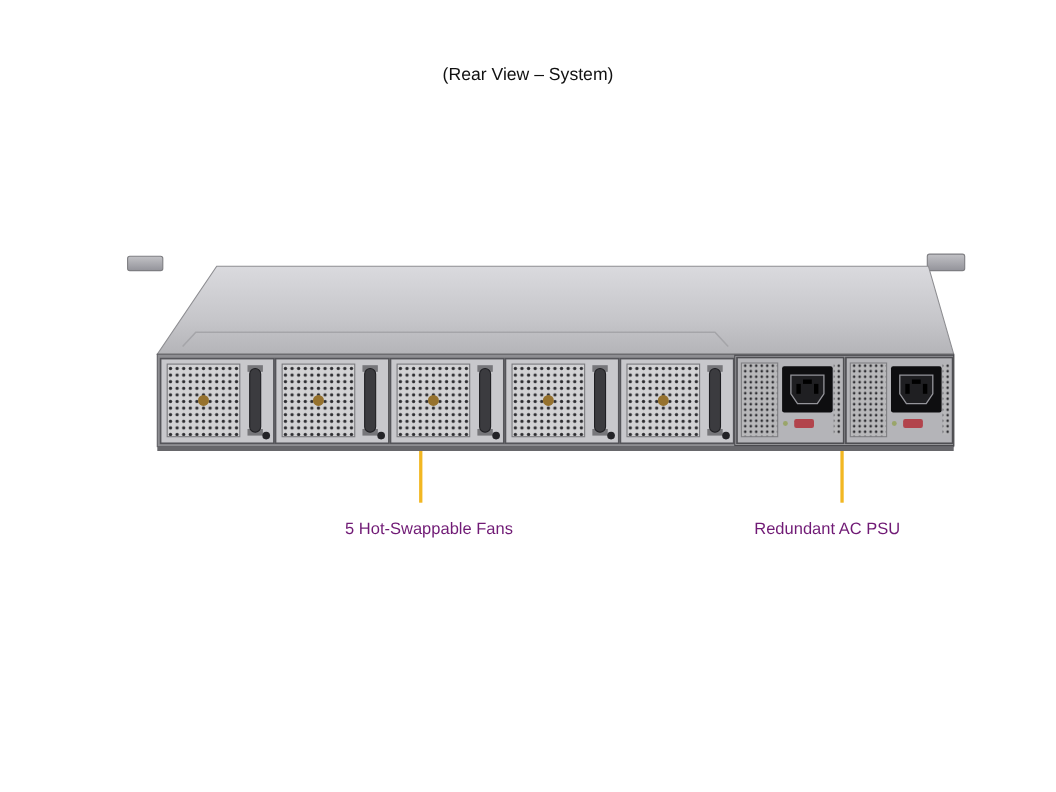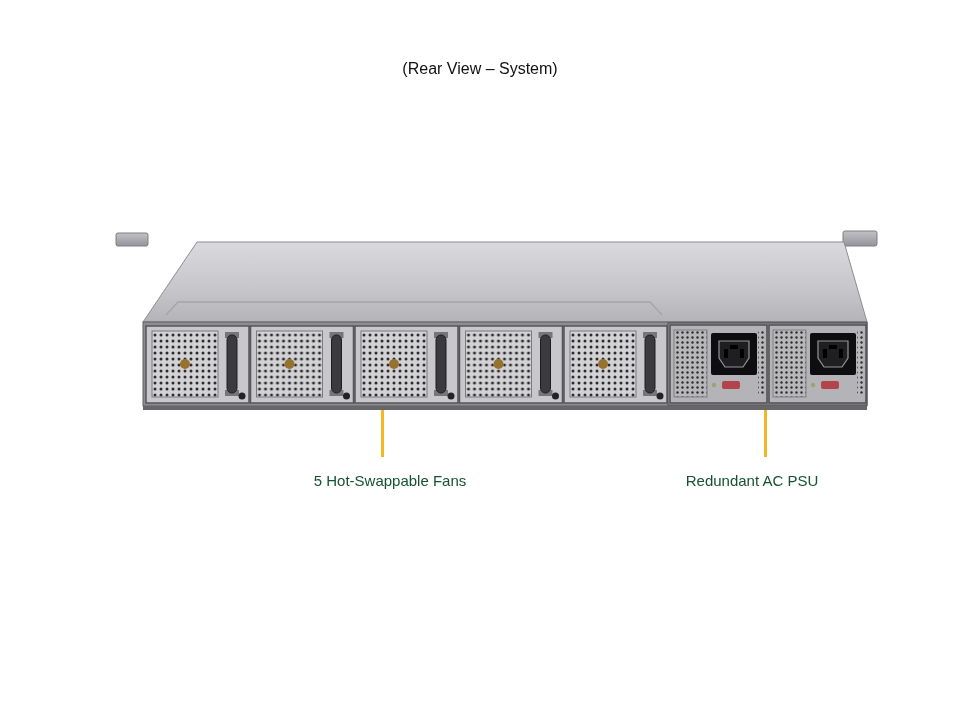--- a/index.html
+++ b/index.html
@@ -17,21 +17,21 @@
     position:absolute;left:110px;top:220px;width:770px;height:200px;
   }
   .callout-line{
     position:absolute;width:3px;height:47px;top:410px;
     background:#F2B722;
   }
   .callout-line.fans{left:381px;}
   .callout-line.psu{left:764px;}
   .callout-label{
     position:absolute;top:471px;width:240px;
-    font-size:15px;line-height:19px;text-align:center;color:#14532d;
+    font-size:15px;line-height:19px;text-align:center;color:#701a75;
   }
   .callout-label.fans{left:270px;}
   .callout-label.psu{left:632px;}
 </style>
 </head>
 <body>
 
 <div class="page-title">(Rear View – System)</div>
 
 <div class="figure">

